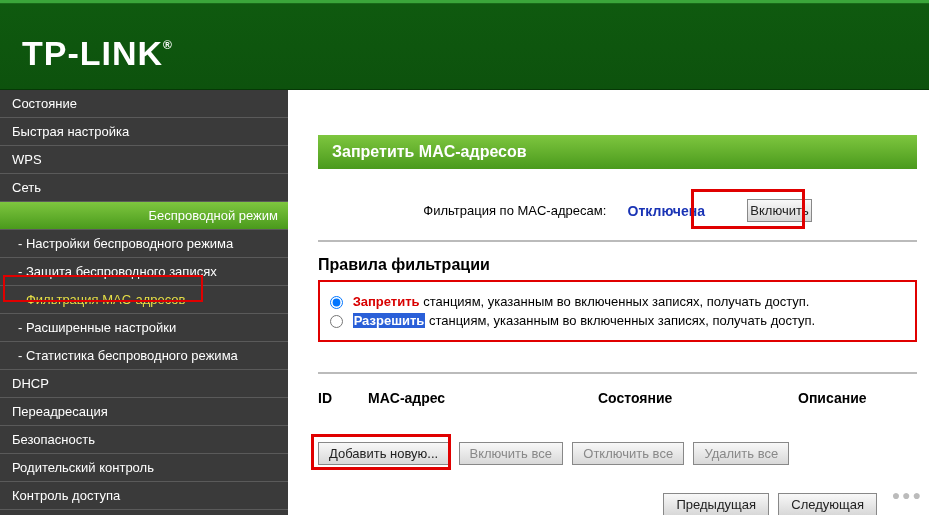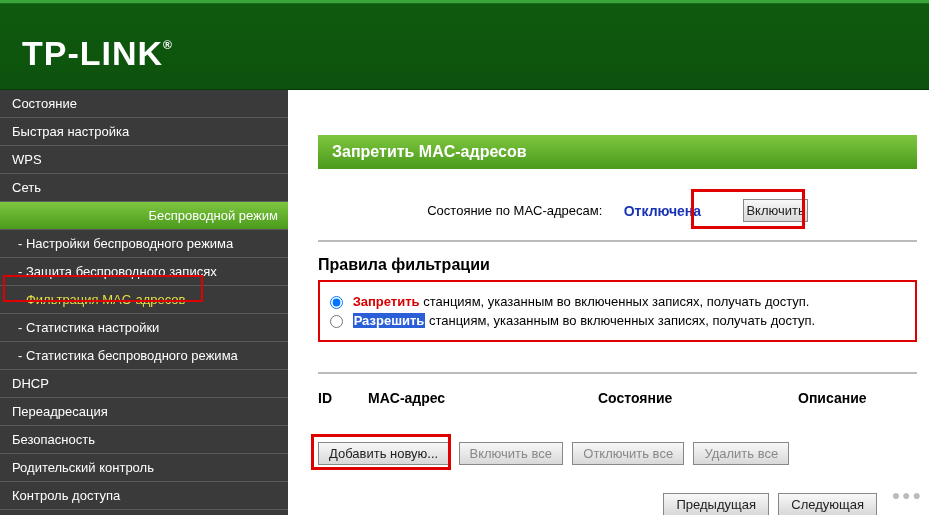--- a/index.html
+++ b/index.html
@@ -154,38 +154,38 @@
 
   <div class="sidebar" style="position:relative;">
     <div class="nav-item">Состояние</div>
     <div class="nav-item">Быстрая настройка</div>
     <div class="nav-item">WPS</div>
     <div class="nav-item">Сеть</div>
     <div class="nav-item active">Беспроводной режим</div>
     <div class="nav-item sub">- Настройки беспроводного режима</div>
     <div class="nav-item sub">- Защита беспроводного записях</div>
     <div class="nav-item sub current-sub">- Фильтрация MAC-адресов</div>
-    <div class="nav-item sub">- Статистика настройки</div>
+    <div class="nav-item sub">- Расширенные настройки</div>
     <div class="nav-item sub">- Статистика беспроводного режима</div>
     <div class="nav-item">DHCP</div>
     <div class="nav-item">Переадресация</div>
     <div class="nav-item">Безопасность</div>
     <div class="nav-item">Родительский контроль</div>
     <div class="nav-item">Контроль доступа</div>
     <div class="nav-item">Расширенные настройки маршрутизации</div>
 
     <div class="red-box-sidebar" style="left:3px; top:185px; width:200px; height:27px;"></div>
   </div>
 
   <div class="content">
 
     <div class="page-title-bar">Запретить MAC-адресов</div>
 
     <div class="status-row">
-      <span class="status-lbl">Состояние по MAC-адресам:</span>
+      <span class="status-lbl">Фильтрация по MAC-адресам:</span>
       <span class="status-val">Отключена</span>
       <button class="btn">Включить</button>
       <div class="red-frame" style="left:373px; top:-10px; width:114px; height:40px;"></div>
     </div>
 
     <div class="rules-section">
       <div class="rules-title">Правила фильтрации</div>
       <div class="rules-box">
         <div class="radio-row">
           <input type="radio" name="rule" checked="" style="">

